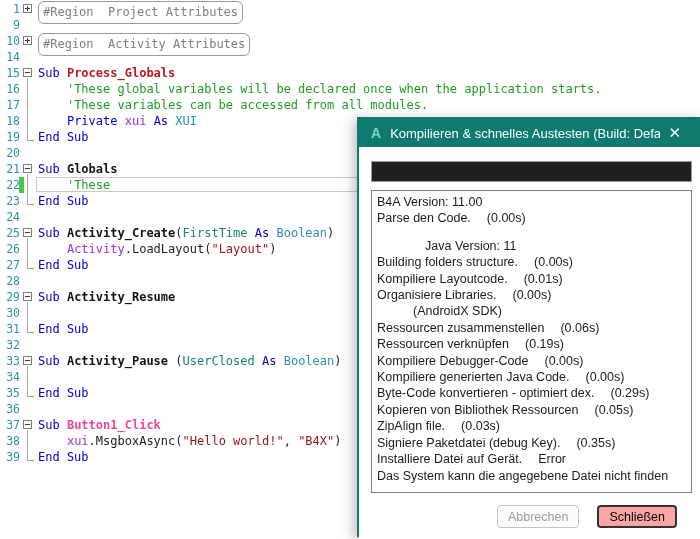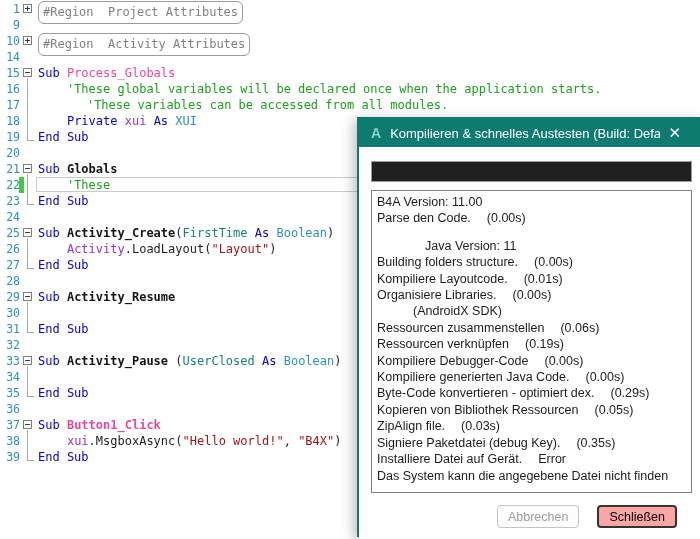--- a/index.html
+++ b/index.html
@@ -48,23 +48,23 @@
   .btn.primary{border:2px solid #333333;background:#fca5a5;color:#000;}
 </style>
 </head>
 <body>
 
 <div class="editor" id="editor">
     <div class="editor-line" style="top: 1px;"><span class="ln">1</span><span class="fbox plus"></span><span class="code"><span class="regionbox">#Region  Project Attributes</span></span></div>
     <div class="editor-line" style="top: 17px;"><span class="ln">9</span><span class="code"></span></div>
     <div class="editor-line" style="top: 33px;"><span class="ln">10</span><span class="fbox plus"></span><span class="code"><span class="regionbox">#Region  Activity Attributes</span></span></div>
     <div class="editor-line" style="top: 49px;"><span class="ln">14</span><span class="code"></span></div>
-    <div class="editor-line" style="top: 65px;"><span class="ln">15</span><span class="fbox"></span><div class="fline below"></div><span class="code"><span style="color: rgb(0, 0, 214);">Sub </span><span style="color: #ec4899; font-weight: normal;">Process_Globals</span></span></div>
+    <div class="editor-line" style="top: 65px;"><span class="ln">15</span><span class="fbox"></span><div class="fline below"></div><span class="code"><span style="color: rgb(0, 0, 214);">Sub </span><span style="color: #b91c1c; font-weight: bold;">Process_Globals</span></span></div>
     <div class="editor-line" style="top: 81px;"><span class="ln">16</span><div class="fline"></div><span class="code"><span style="color: rgb(30, 30, 30);">    </span><span style="color: rgb(28, 160, 28);">'These global variables will be declared once when the application starts.</span></span></div>
-    <div class="editor-line" style="top: 97px;"><span class="ln">17</span><div class="fline"></div><span class="code"><span style="color: rgb(30, 30, 30);">    </span><span style="color: rgb(28, 160, 28); margin-left: 20px;">'These variables can be accessed from all modules.</span></span></div>
+    <div class="editor-line" style="top: 97px;"><span class="ln">17</span><div class="fline"></div><span class="code"><span style="color: rgb(30, 30, 30);">    </span><span style="color: rgb(28, 160, 28);">'These variables can be accessed from all modules.</span></span></div>
     <div class="editor-line" style="top: 113px;"><span class="ln">18</span><div class="fline"></div><span class="code"><span style="color: rgb(30, 30, 30);">    </span><span style="color: rgb(0, 0, 214);">Private</span><span style="color: rgb(30, 30, 30);"> </span><span style="color: rgb(155, 48, 217);">xui</span><span style="color: rgb(30, 30, 30);"> </span><span style="color: rgb(0, 0, 214);">As</span><span style="color: rgb(30, 30, 30);"> </span><span style="color: rgb(43, 145, 175);">XUI</span></span></div>
     <div class="editor-line" style="top: 129px;"><span class="ln">19</span><div class="fline half"></div><div class="fcorner"></div><span class="code"><span style="color: rgb(0, 0, 214);">End Sub</span></span></div>
     <div class="editor-line" style="top: 145px;"><span class="ln">20</span><span class="code"></span></div>
     <div class="editor-line" style="top: 161px;"><span class="ln">21</span><span class="fbox"></span><div class="fline below"></div><span class="code"><span style="color: rgb(0, 0, 214);">Sub </span><span style="color: rgb(20, 20, 20); font-weight: bold;">Globals</span></span></div>
     <div class="editor-line" style="top: 177px;"><div class="curbox"></div><span class="ln">22</span><div class="marker"></div><div class="fline"></div><span class="code"><span style="color: rgb(30, 30, 30);">    </span><span style="color: rgb(28, 160, 28);">'These</span></span></div>
     <div class="editor-line" style="top: 193px;"><span class="ln">23</span><div class="fline half"></div><div class="fcorner"></div><span class="code"><span style="color: rgb(0, 0, 214);">End Sub</span></span></div>
     <div class="editor-line" style="top: 209px;"><span class="ln">24</span><span class="code"></span></div>
     <div class="editor-line" style="top: 225px;"><span class="ln">25</span><span class="fbox"></span><div class="fline below"></div><span class="code"><span style="color: rgb(0, 0, 214);">Sub </span><span style="color: rgb(20, 20, 20); font-weight: bold;">Activity_Create</span><span style="color: rgb(30, 30, 30);">(</span><span style="color: rgb(23, 128, 126);">FirstTime</span><span style="color: rgb(30, 30, 30);"> </span><span style="color: rgb(0, 0, 214);">As</span><span style="color: rgb(30, 30, 30);"> </span><span style="color: rgb(43, 145, 175);">Boolean</span><span style="color: rgb(30, 30, 30);">)</span></span></div>
     <div class="editor-line" style="top: 241px;"><span class="ln">26</span><div class="fline"></div><span class="code"><span style="color: rgb(30, 30, 30);">    </span><span style="color: rgb(155, 48, 217);">Activity</span><span style="color: rgb(30, 30, 30);">.LoadLayout(</span><span style="color: rgb(163, 21, 21);">"Layout"</span><span style="color: rgb(30, 30, 30);">)</span></span></div>
     <div class="editor-line" style="top: 257px;"><span class="ln">27</span><div class="fline half"></div><div class="fcorner"></div><span class="code"><span style="color: rgb(0, 0, 214);">End Sub</span></span></div>

